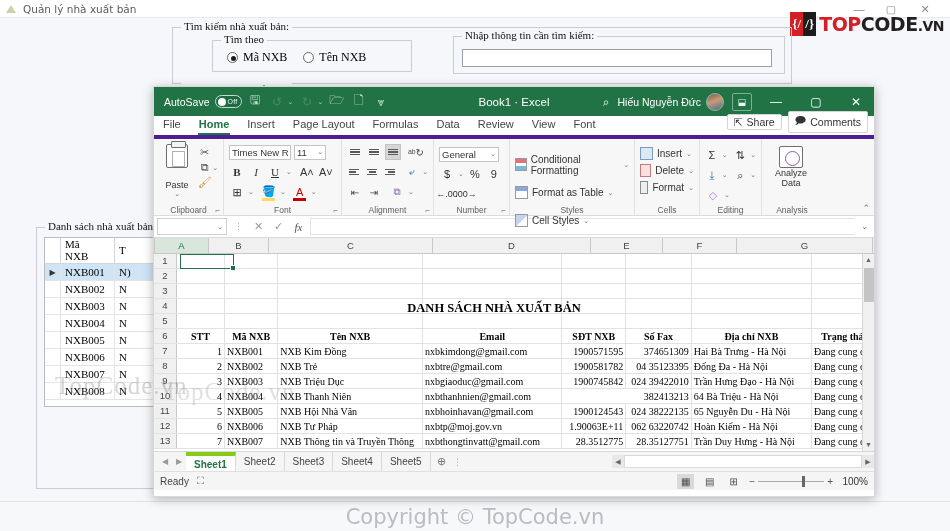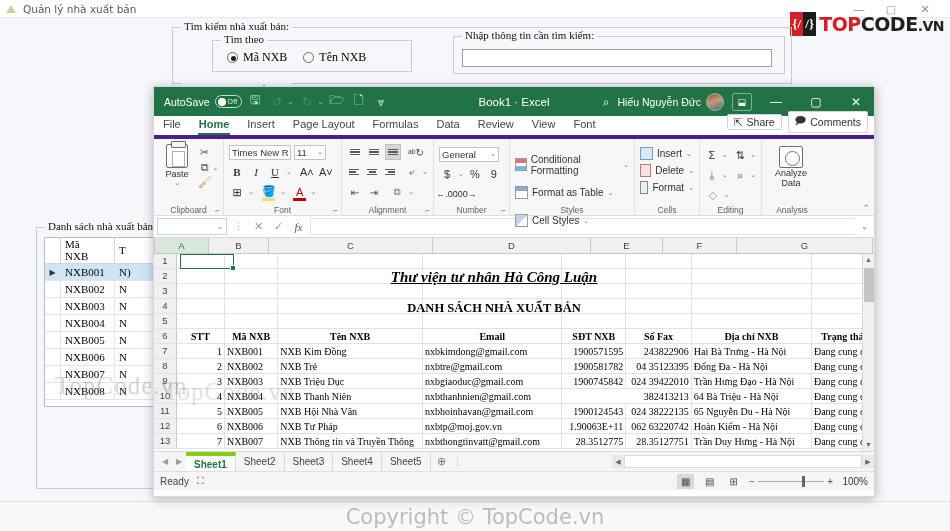--- a/index.html
+++ b/index.html
@@ -239,21 +239,21 @@
     position:relative; background:#fff;
   }
   .clip-ico:before {
     content:""; position:absolute; left:4px; top:-4px; width:13px; height:5px;
     border:1.4px solid #6e6e6e; border-radius:1px; background:#f3f3f3;
   }
   .clip-ico:after {
     content:""; position:absolute; left:5px; top:6px; width:11px; height:14px;
     background:#fff; border:1px solid #b0b0b0;
   }
-  .pasteLbl { font-size:9px; color:#333; margin-top:1px; }
+  .pasteLbl { font-size:9px; color:#333; margin-top:12px; }
   .mini-ico { font-size:11px; color:#555; width:15px; text-align:center; }
   .mini-ico.sciss { color:#5a5a5a; }
   .mini-ico.brush { color:#d08a2e; }
   .car { font-size:7px; color:#777; }
 
   .fontname {
     width:62px; height:15px; border:1px solid #c4c4c4; background:#fff;
     font-size:9.5px; padding:0 2px; display:flex; align-items:center;
     justify-content:space-between; overflow:hidden; white-space:nowrap;
   }
@@ -927,21 +927,21 @@
           <div class="gcell b c" style="width: 136px;">Địa chỉ NXB</div>
           <div class="gcell b c" style="width: 70px;">Trạng thá</div>
         </div>
         <div class="grow">
           <div class="rowh">7</div>
           <div class="gcell r" style="width: 54px;">1</div>
           <div class="gcell" style="width: 60px;">NXB001</div>
           <div class="gcell" style="width: 164px;">NXB Kim Đồng</div>
           <div class="gcell" style="width: 158px;">nxbkimdong@gmail.com</div>
           <div class="gcell r" style="width: 72px;">1900571595</div>
-          <div class="gcell r" style="width: 74px;">243822906</div>
+          <div class="gcell r" style="width: 74px;">374651309</div>
           <div class="gcell" style="width: 136px;">Hai Bà Trưng - Hà Nội</div>
           <div class="gcell" style="width: 70px;">Đang cung cá</div>
         </div>
         <div class="grow">
           <div class="rowh">8</div>
           <div class="gcell r" style="width: 54px;">2</div>
           <div class="gcell" style="width: 60px;">NXB002</div>
           <div class="gcell" style="width: 164px;">NXB Trẻ</div>
           <div class="gcell" style="width: 158px;">nxbtre@gmail.com</div>
           <div class="gcell r" style="width: 72px;">1900581782</div>
@@ -1000,21 +1000,20 @@
           <div class="gcell" style="width: 164px;">NXB Thông tin và Truyền Thông</div>
           <div class="gcell" style="width: 158px;">nxbthongtinvatt@gmail.com</div>
           <div class="gcell r" style="width: 72px;">28.3512775</div>
           <div class="gcell r" style="width: 74px;">28.35127751</div>
           <div class="gcell" style="width: 136px;">Trần Duy Hưng - Hà Nội</div>
           <div class="gcell" style="width: 70px;">Đang cung cá</div>
         </div>
       </div>
     <div id="activecell"></div>
     <div id="title-overlay">
-      <div class="ov-title" id="ov-t1">Thư viện tư nhân Hà Công Luận</div>
       <div class="ov-title" id="ov-t2">DANH SÁCH NHÀ XUẤT BẢN</div>
     </div>
     <div id="vscroll">
       <div class="vs-arrow">▲</div>
       <div id="vs-thumb"></div>
       <div class="vs-arrow" style="position:absolute;bottom:0;left:0;right:0">▼</div>
     </div>
   </div>
 
   <div id="xl-sheettabs">

